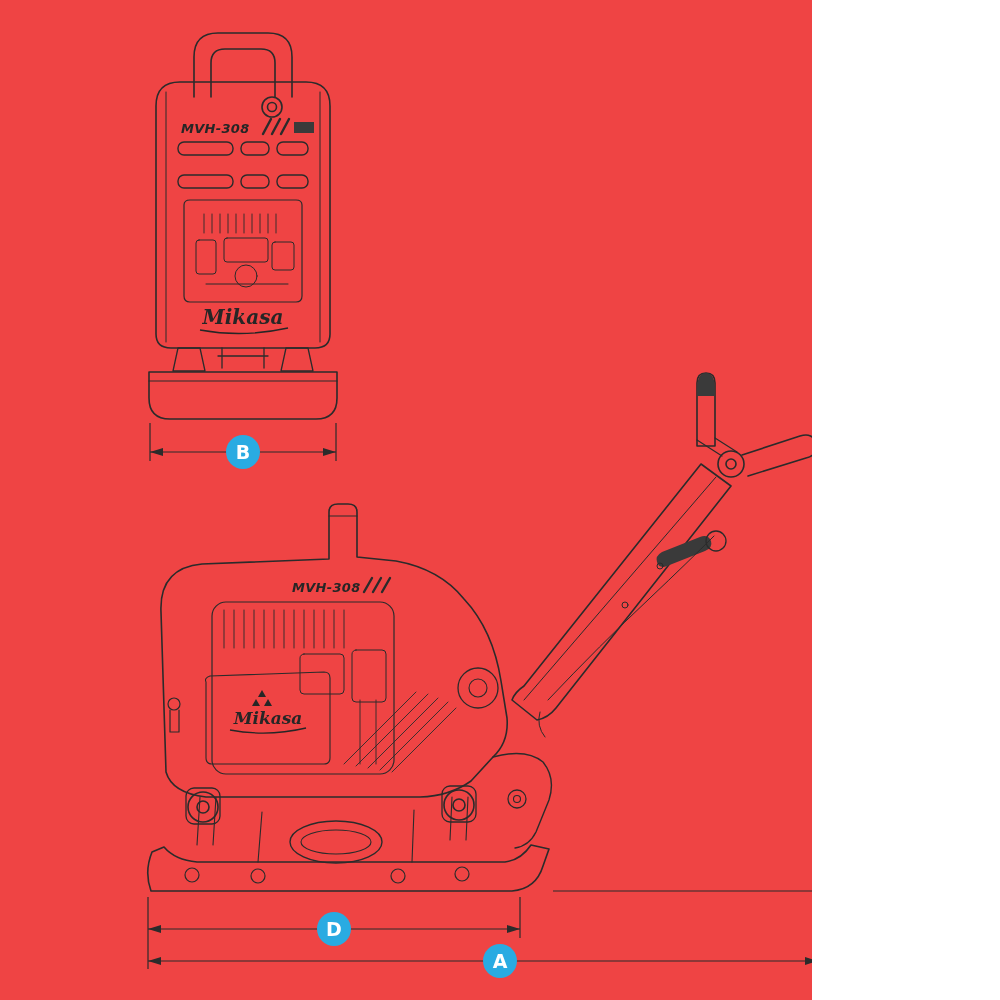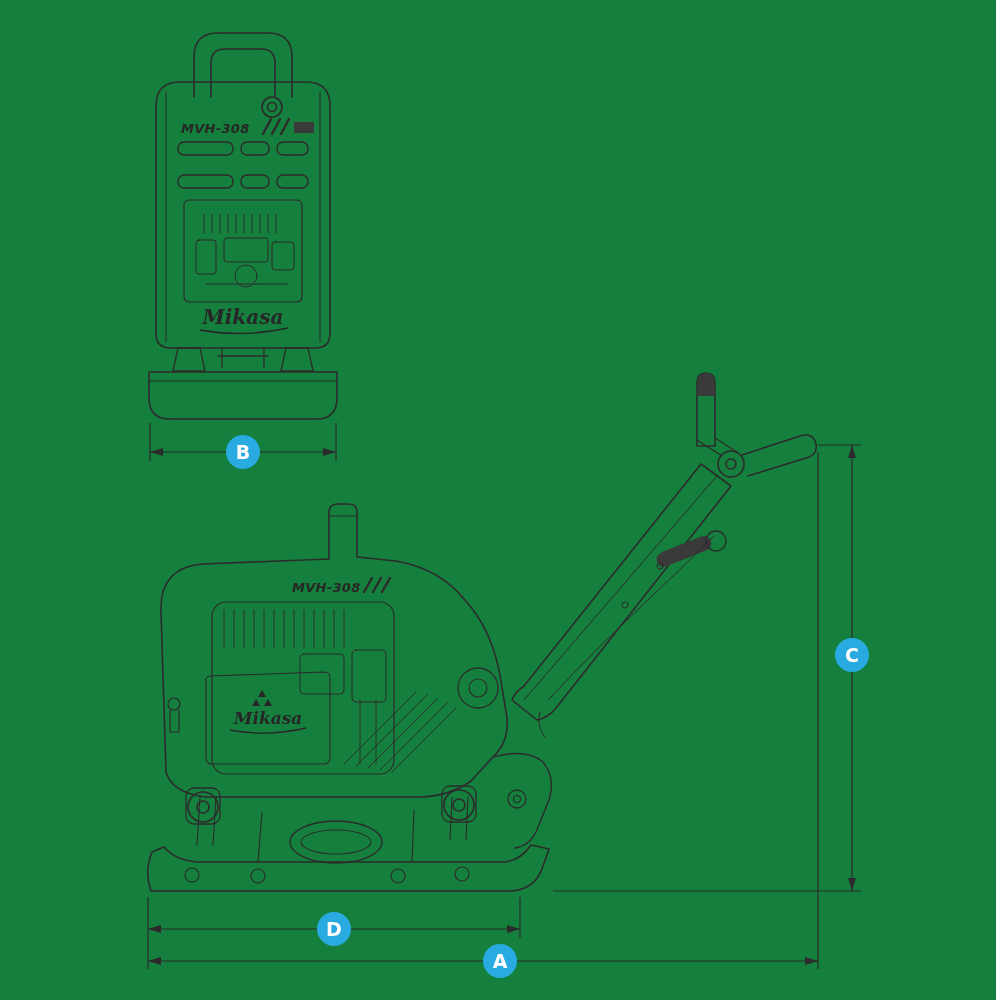--- a/index.html
+++ b/index.html
@@ -1,18 +1,18 @@
 <!DOCTYPE html>
 <html><head>
 <meta charset="utf-8">
 <style>
   *{margin:0;padding:0;box-sizing:border-box}
   html,body{width:1000px;height:1000px;background:#ffffff}
   body{font-family:"DejaVu Sans",sans-serif}
-  .canvas{position:relative;width:996px;height:1000px;background:#15803d;overflow:hidden}
+  .canvas{position:relative;width:812px;height:1000px;background:#ef4444;overflow:hidden}
   .canvas svg{position:absolute;left:0;top:0}
   .dim-badge{
     position:absolute;width:34px;height:34px;border-radius:50%;
     background:#29abe2;color:#ffffff;display:flex;align-items:center;justify-content:center;
     font-weight:bold;font-size:19px;font-family:"DejaVu Sans",sans-serif;line-height:1;
   }
   .model-text{font-style:italic;font-weight:700;font-size:13px;fill:#262626;letter-spacing:.3px;font-family:"DejaVu Sans",sans-serif}
   .brand-text{font-style:italic;font-weight:700;font-size:20px;fill:#262626;font-family:"DejaVu Serif",serif}
   .brand-text-sm{font-style:italic;font-weight:700;font-size:17px;fill:#262626;font-family:"DejaVu Serif",serif}
 </style>

